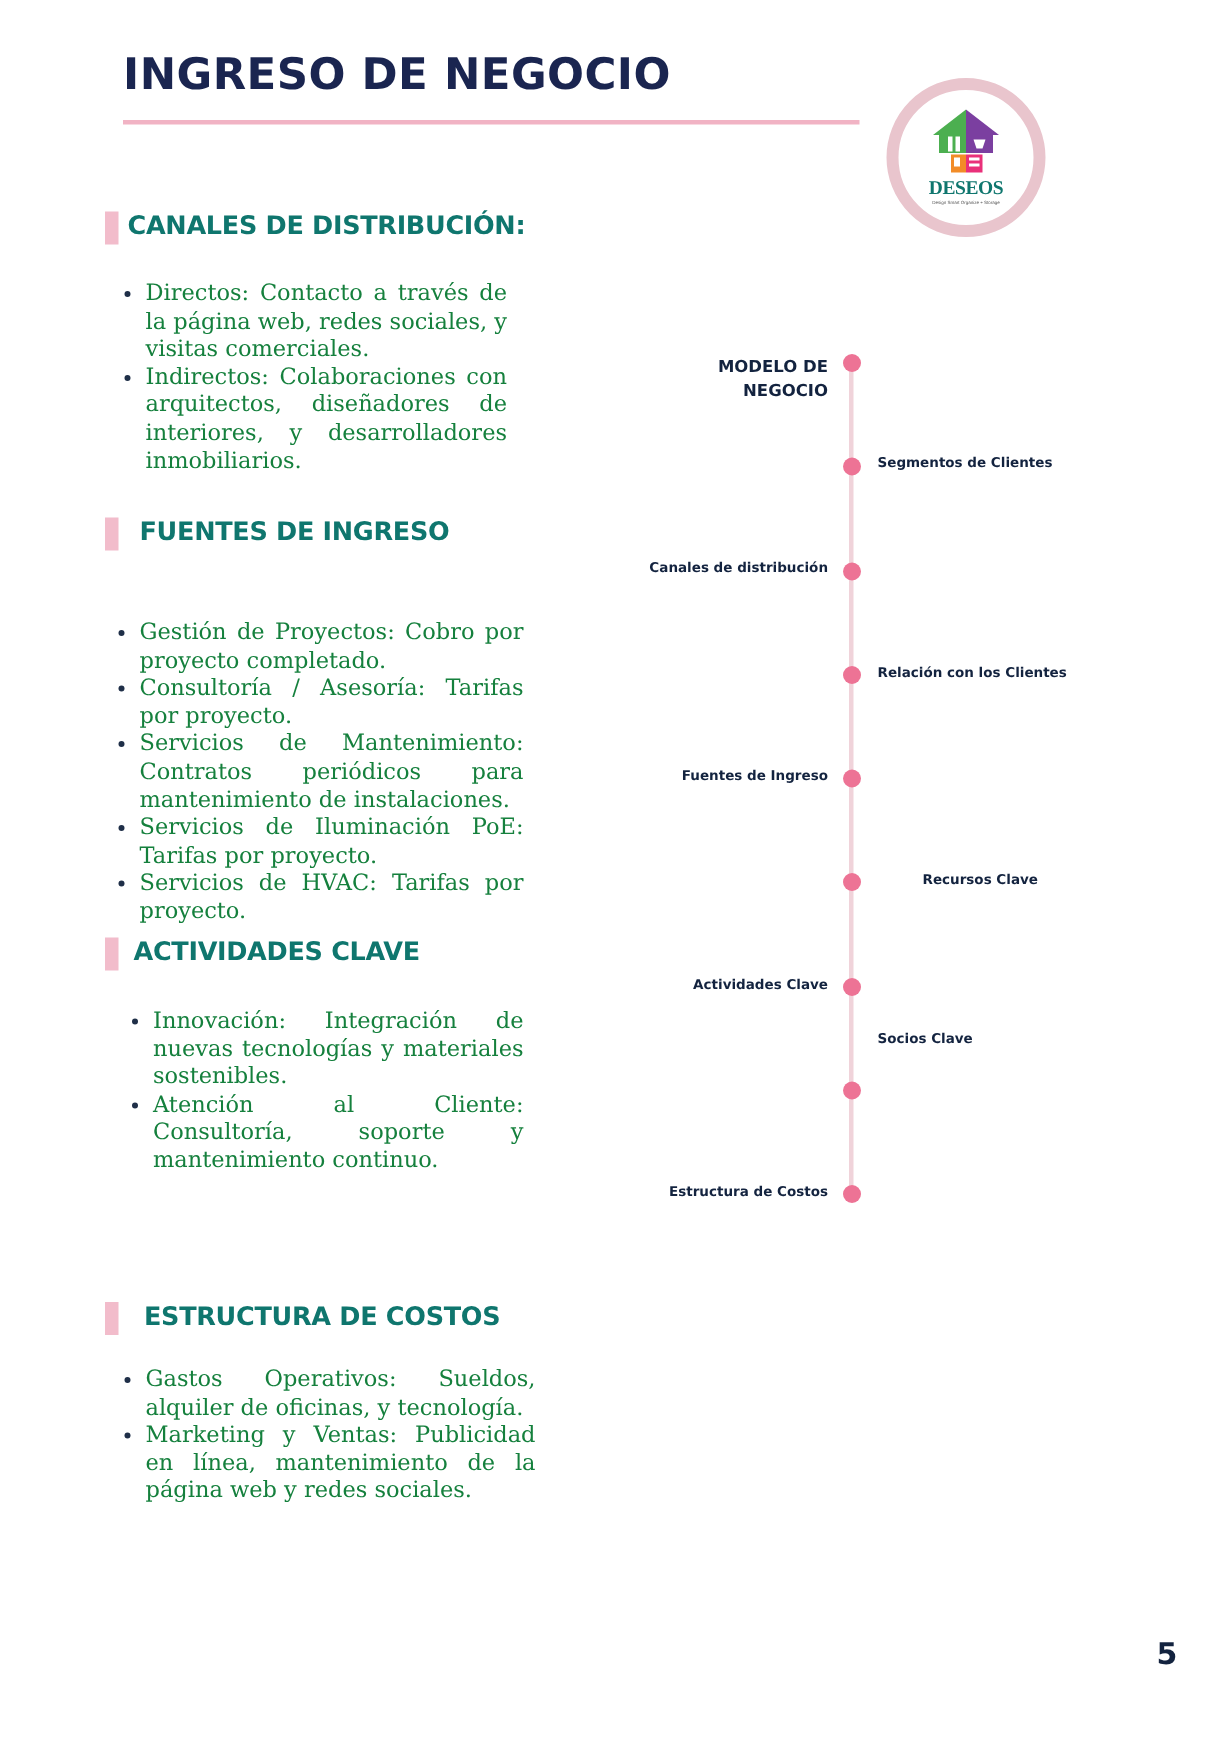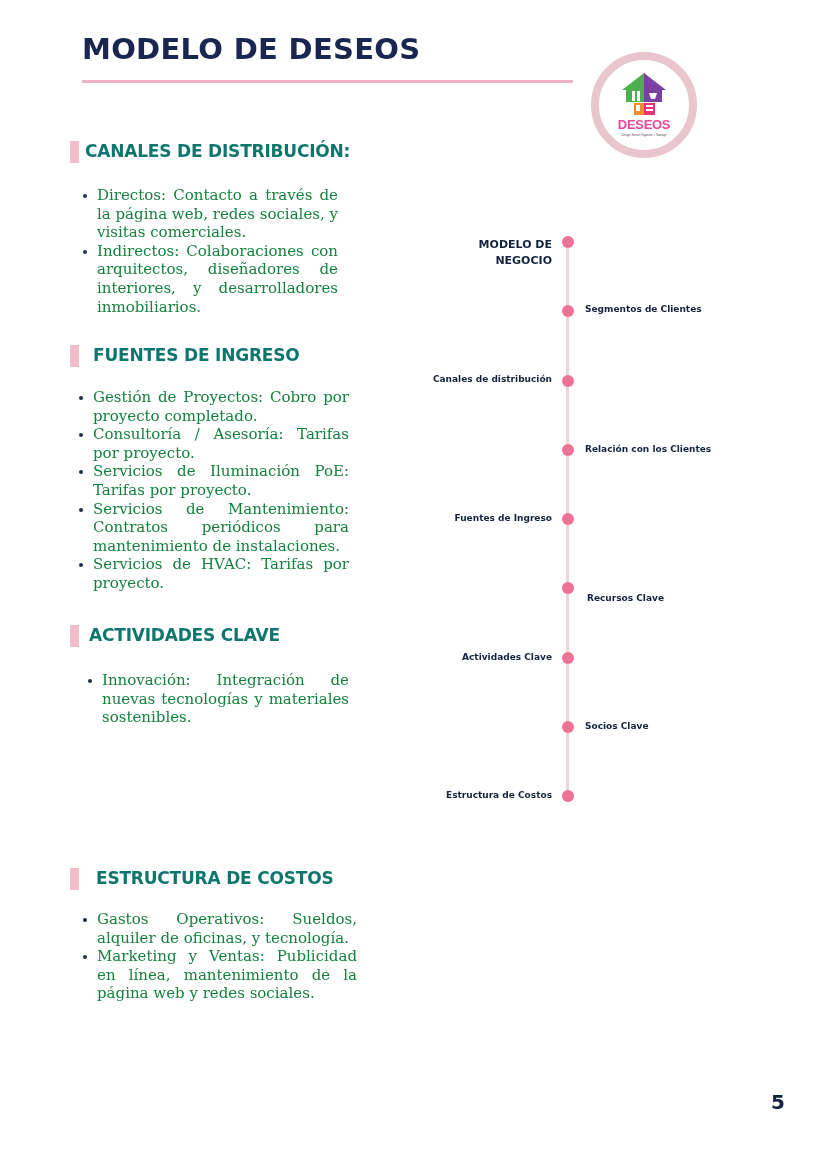--- a/index.html
+++ b/index.html
@@ -16,22 +16,22 @@
       background: #f1b3c4;
     }
 
     .logo-ring {
       position: absolute; left: 591px; top: 52px; width: 106px; height: 106px;
       border-radius: 50%; border: 8px solid #e9c5cd; background: #fff;
     }
     .logo-inner { position: absolute; left: 0; top: 0; width: 100%; height: 100%; }
     .logo-text {
       position: absolute; left: 0; width: 100%; top: 57px; text-align: center;
-      font-family: Liberation Sans, sans-serif; font-weight: 800; font-size: 13px;
-      color: #ec4899; letter-spacing: -0.3px;
+      font-family: Liberation Serif, serif; font-weight: 800; font-size: 13px;
+      color: #0f766e; letter-spacing: -0.3px;
     }
     .logo-tagline {
       position: absolute; left: 0; width: 100%; top: 73px; text-align: center;
       font-size: 3px; color: #555;
     }
 
     .section-bar { position: absolute; width: 9px; height: 22px; background: #f2bccb; }
     .section-heading {
       position: absolute; font-family: "DejaVu Sans", sans-serif; font-weight: 700;
       font-size: 17px; color: #0f766e; white-space: nowrap; letter-spacing: -0.2px;
@@ -67,21 +67,21 @@
     }
 
     .page-number {
       position: absolute; left: 771px; top: 1090px;
       font-family: "DejaVu Sans", sans-serif; font-weight: 700; font-size: 20px; color: #13233f;
     }
   </style>
 </head>
 <body>
 
-<div class="page-title">MODELO DE DESEOS</div>
+<div class="page-title">INGRESO DE NEGOCIO</div>
 <div class="title-rule"></div>
 
 <div class="logo-ring">
   <div class="logo-inner">
     <svg width="90" height="90" viewBox="0 0 90 90" style="position:absolute;left:0;top:0;">
 
       <polygon points="23,30 45,13 45,30" fill="#4caf50"></polygon>
 
       <polygon points="45,13 67,30 45,30" fill="#7b3fa0"></polygon>
       <rect x="27" y="30" width="18" height="12" fill="#4caf50"></rect>
@@ -104,32 +104,33 @@
 
 <div class="section-bar" style="left:70px;top:141px;"></div>
 <div class="section-heading" style="left:85px;top:141px;">CANALES DE DISTRIBUCIÓN:</div>
 <ul class="bullets" style="left:97px;top:186px;width:241px;">
   <li>Directos: Contacto a través de la página web, redes sociales, y visitas comerciales.</li>
   <li>Indirectos: Colaboraciones con arquitectos, diseñadores de interiores, y desarrolladores inmobiliarios.</li>
 </ul>
 
 <div class="section-bar" style="left:70px;top:345px;"></div>
 <div class="section-heading" style="left:93px;top:345px;">FUENTES DE INGRESO</div>
-<ul class="bullets" style="left:93px;top:388px;width:256px;">
+<ul class="bullets" style="left:93px;top:412px;width:256px;">
   <li>Gestión de Proyectos:  Cobro por proyecto completado.</li>
   <li>Consultoría / Asesoría: Tarifas por proyecto.</li>
+  <li>Servicios de Mantenimiento: Contratos periódicos para mantenimiento de instalaciones.</li>
   <li>Servicios de Iluminación PoE: Tarifas por proyecto.</li>
-  <li>Servicios de Mantenimiento: Contratos periódicos para mantenimiento de instalaciones.</li>
   <li>Servicios de HVAC: Tarifas por proyecto.</li>
 </ul>
 
 <div class="section-bar" style="left:70px;top:625px;"></div>
 <div class="section-heading" style="left:89px;top:625px;">ACTIVIDADES CLAVE</div>
 <ul class="bullets" style="left:102px;top:671px;width:247px;">
   <li>Innovación: Integración de nuevas tecnologías y materiales sostenibles.</li>
+  <li>Atención al Cliente: Consultoría, soporte y mantenimiento continuo.</li>
 </ul>
 
 <div class="section-bar" style="left:70px;top:868px;"></div>
 <div class="section-heading" style="left:96px;top:868px;">ESTRUCTURA DE COSTOS</div>
 <ul class="bullets" style="left:97px;top:910px;width:260px;">
   <li>Gastos Operativos: Sueldos, alquiler de oficinas, y tecnología.</li>
   <li>Marketing y Ventas: Publicidad en línea, mantenimiento de la página web y redes sociales.</li>
 </ul>
 
 <div class="timeline-line"></div>
@@ -146,24 +147,24 @@
 <div class="timeline-dot" style="left:562px;top:375px;"></div>
 <div class="timeline-label left" style="right:268px;top:374px;">Canales de distribución</div>
 
 <div class="timeline-dot" style="left:562px;top:444px;"></div>
 <div class="timeline-label" style="left:585px;top:444px;">Relación con los Clientes</div>
 
 <div class="timeline-dot" style="left:562px;top:513px;"></div>
 <div class="timeline-label left" style="right:268px;top:513px;">Fuentes de Ingreso</div>
 
 <div class="timeline-dot" style="left:562px;top:582px;"></div>
-<div class="timeline-label" style="left:587px;top:582px;margin-top:11px;">Recursos Clave</div>
+<div class="timeline-label" style="left:615px;top:582px;">Recursos Clave</div>
 
 <div class="timeline-dot" style="left:562px;top:652px;"></div>
 <div class="timeline-label left" style="right:268px;top:652px;">Actividades Clave</div>
 
 <div class="timeline-dot" style="left:562px;top:721px;"></div>
-<div class="timeline-label" style="left:585px;top:721px;text-align:center;">Socios Clave</div>
+<div class="timeline-label" style="left:585px;top:688px;text-align:center;">Socios Clave</div>
 
 <div class="timeline-dot" style="left:562px;top:790px;"></div>
 <div class="timeline-label left" style="right:268px;top:790px;">Estructura de Costos</div>
 
 <div class="page-number">5</div>
 
 </body></html>

